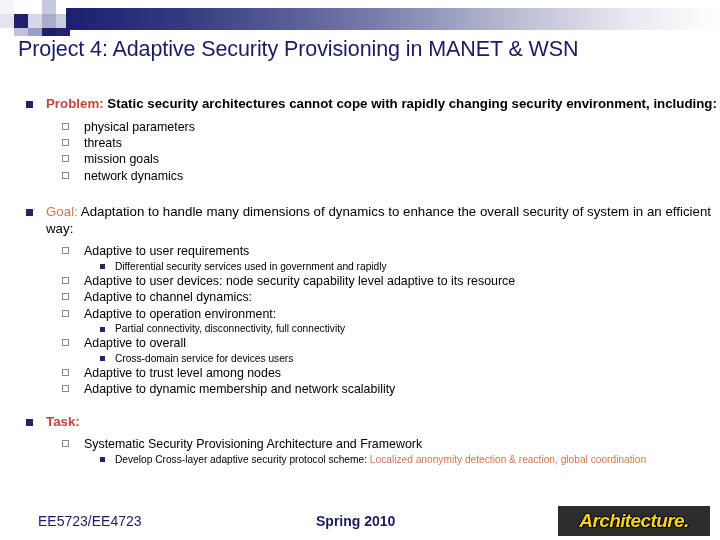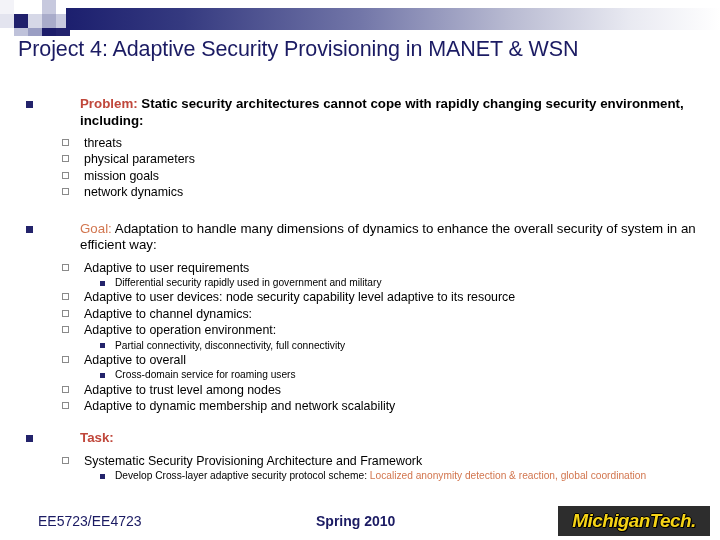--- a/index.html
+++ b/index.html
@@ -43,21 +43,21 @@
 
   
   #body-content {
     position: absolute;
     left: 0; top: 96px;
     width: 720px;
   }
 
   .lvl1 {
     position: relative;
-    padding-left: 80px;
+    padding-left: 46px;
     font-size: 13.3px;
     line-height: 16.5px;
     color: #000000;
     font-weight: bold;
     margin-bottom: 0;
   }
   .lvl1 .bullet {
     position: absolute;
     left: 26px; top: 5px;
     width: 7px; height: 7px;
@@ -183,28 +183,28 @@
 
   <div class="lvl1">
     <span class="bullet"></span>
     <span class="lead">Problem:</span><span> Static security architectures cannot cope with rapidly changing security environment, including:</span>
   </div>
 
   <div class="gap-sm"></div>
 
   <div class="lvl2">
     <span class="bullet"></span>
+    <span>physical parameters</span>
+  </div>
+  <div class="lvl2">
+    <span class="bullet"></span>
     <span>threats</span>
   </div>
   <div class="lvl2">
     <span class="bullet"></span>
-    <span>physical parameters</span>
-  </div>
-  <div class="lvl2">
-    <span class="bullet"></span>
     <span>mission goals</span>
   </div>
   <div class="lvl2">
     <span class="bullet"></span>
     <span>network dynamics</span>
   </div>
 
   <div class="gap-lg"></div>
 
   <div class="lvl1 thin">
@@ -213,21 +213,21 @@
   </div>
 
   <div class="gap-sm"></div>
 
   <div class="lvl2">
     <span class="bullet"></span>
     <span>Adaptive to user requirements</span>
   </div>
   <div class="lvl3">
     <span class="bullet"></span>
-    <span>Differential security rapidly used in government and military</span>
+    <span>Differential security services used in government and rapidly</span>
   </div>
   <div class="lvl2">
     <span class="bullet"></span>
     <span>Adaptive to user devices: node security capability level adaptive to its resource</span>
   </div>
   <div class="lvl2">
     <span class="bullet"></span>
     <span>Adaptive to channel dynamics:</span>
   </div>
   <div class="lvl2">
@@ -237,21 +237,21 @@
   <div class="lvl3">
     <span class="bullet"></span>
     <span>Partial connectivity, disconnectivity, full connectivity</span>
   </div>
   <div class="lvl2">
     <span class="bullet"></span>
     <span>Adaptive to overall</span>
   </div>
   <div class="lvl3">
     <span class="bullet"></span>
-    <span>Cross-domain service for roaming users</span>
+    <span>Cross-domain service for devices users</span>
   </div>
   <div class="lvl2">
     <span class="bullet"></span>
     <span>Adaptive to trust level among nodes</span>
   </div>
   <div class="lvl2">
     <span class="bullet"></span>
     <span>Adaptive to dynamic membership and network scalability</span>
   </div>
 
@@ -273,14 +273,14 @@
     <span>Develop Cross-layer adaptive security protocol scheme: </span><span class="accent">Localized anonymity detection &amp; reaction, global coordination</span>
   </div>
 
 </div>
 
 <div id="footer">
   <div id="footer-course">EE5723/EE4723</div>
   <div id="footer-term">Spring 2010</div>
 </div>
 <div id="logo">
-  <span id="logo-text">MichiganTech.</span>
+  <span id="logo-text">Architecture.</span>
 </div>
 
 </body></html>

